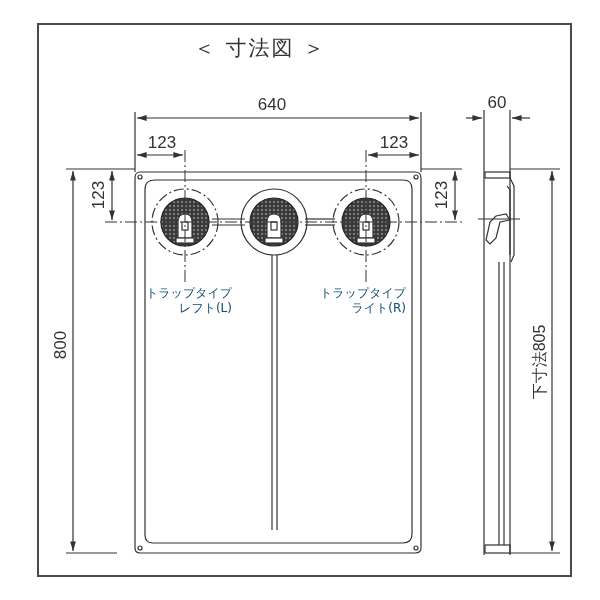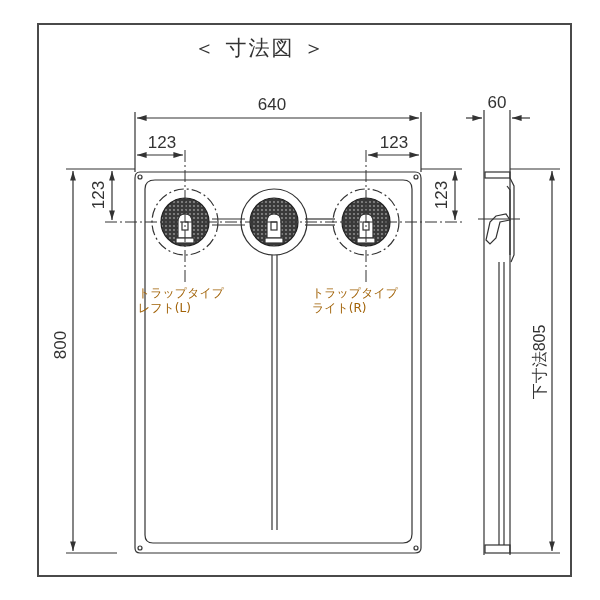--- a/index.html
+++ b/index.html
@@ -4,21 +4,21 @@
 <style>
   html, body { margin: 0; padding: 0; background: #ffffff; }
   body { width: 600px; height: 600px; position: relative; overflow: hidden;
          font-family: "DejaVu Sans", "Liberation Sans", sans-serif; }
   #frame { position: absolute; left: 37px; top: 23px; width: 531px; height: 550px;
            border: 2.5px solid #4a4a4a; box-sizing: content-box; }
   svg { position: absolute; left: 0; top: 0; }
   .title { position: absolute; left: 0; width: 520px; top: 34px; text-align: center;
            font-size: 21px; color: #333; letter-spacing: 2px; }
   .dim { font-family: "Liberation Sans", "DejaVu Sans", sans-serif; fill: #333; }
-  .lbl { position: absolute; font-size: 12px; color: #a16207; text-align: left; line-height: 15px; white-space: nowrap; }
+  .lbl { position: absolute; font-size: 12px; color: #0c4a6e; text-align: right; line-height: 15px; white-space: nowrap; }
 </style>
 </head>
 <body>
 
 <div id="frame"></div>
 
 <div class="title">＜ 寸法図 ＞</div>
 
 <svg width="600" height="600" viewBox="0 0 600 600">
   <defs>

